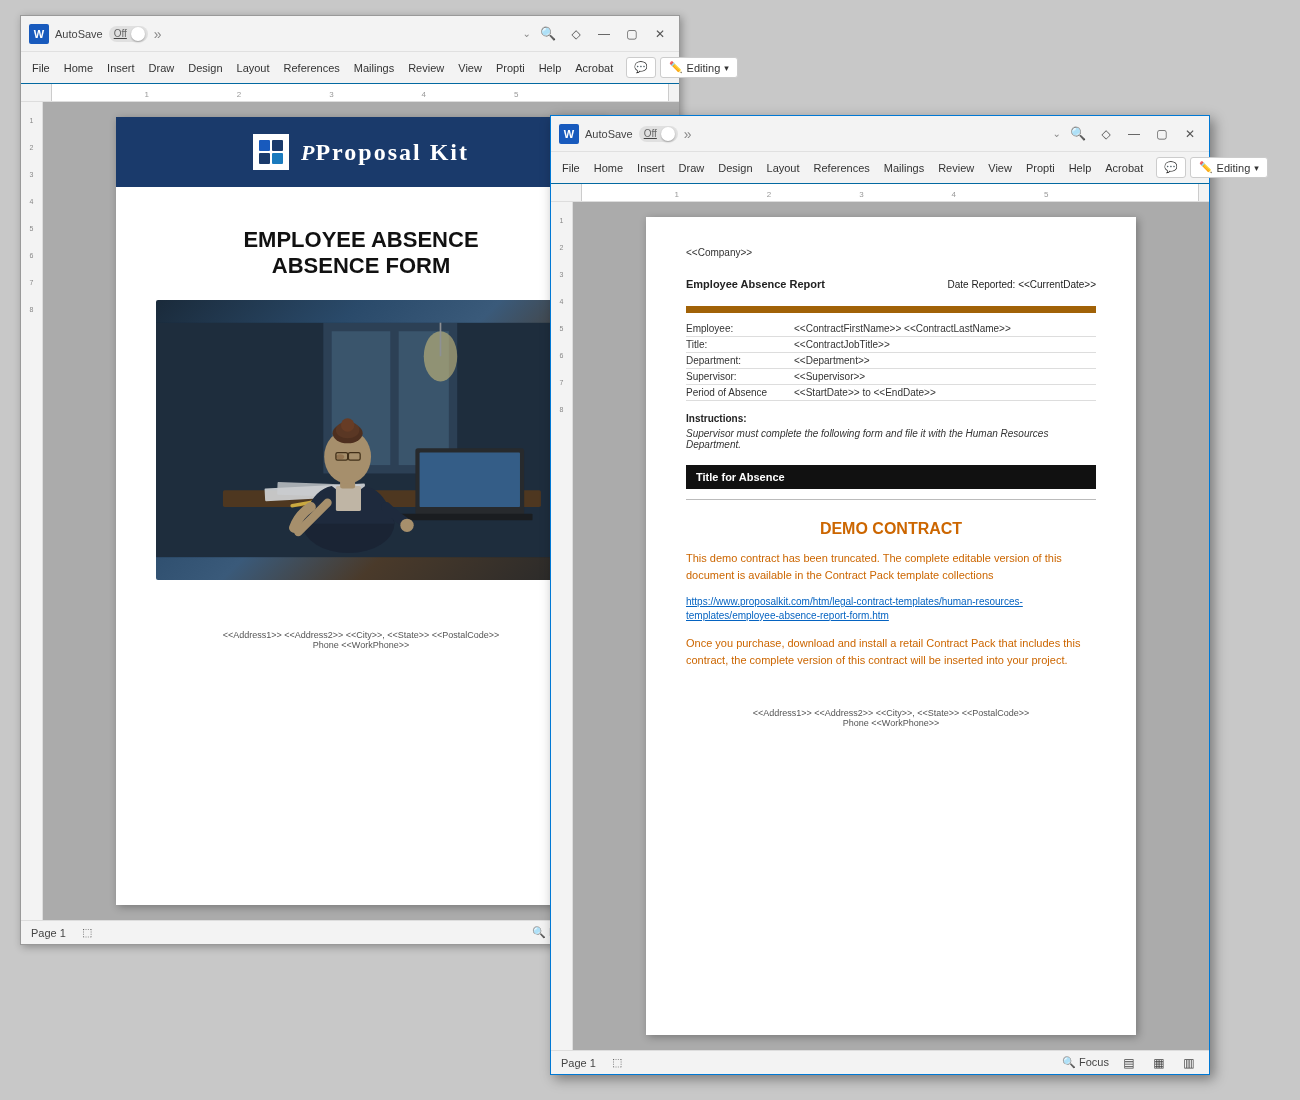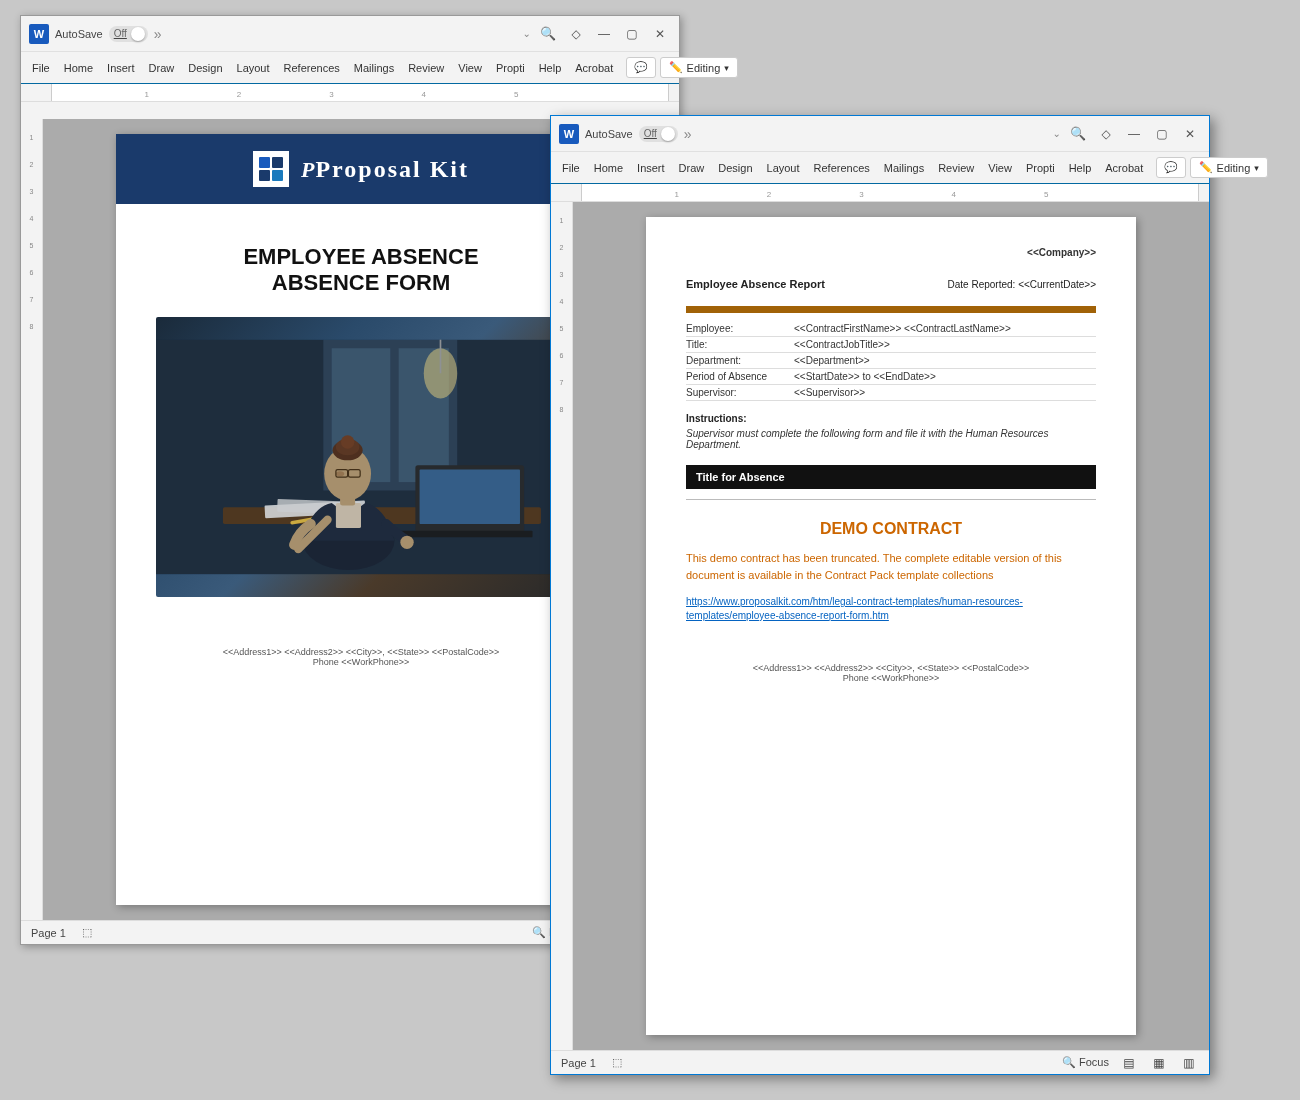--- a/index.html
+++ b/index.html
@@ -296,25 +296,23 @@
     }
 
     
     .page-2-body {
       padding: 30px 40px 20px;
       font-size: 10px;
       color: #222;
       font-family: Arial, sans-serif;
     }
     .p2-company {
-      text-align: right;
       font-size: 10px;
       color: #333;
       margin-bottom: 20px;
-      font-weight: bold;
     }
     .p2-report-header {
       display: flex;
       justify-content: space-between;
       align-items: baseline;
       border-bottom: 7px solid #a16207;
       padding-bottom: 16px;
       margin-bottom: 8px;
     }
     .p2-report-title {
@@ -473,21 +471,21 @@
   <div class="ruler">
     <div class="ruler-inner">
       <span class="ruler-mark" style="left:15%;">1</span>
       <span class="ruler-mark" style="left:30%;">2</span>
       <span class="ruler-mark" style="left:45%;">3</span>
       <span class="ruler-mark" style="left:60%;">4</span>
       <span class="ruler-mark" style="left:75%;">5</span>
     </div>
   </div>
 
-  <div style="flex:1;display:flex;overflow:hidden;margin-top:17px;">
+  <div style="flex:1;display:flex;overflow:hidden;">
 
     <div class="left-ruler-col">
       <div class="v-tick">1</div>
       <div class="v-tick">2</div>
       <div class="v-tick">3</div>
       <div class="v-tick">4</div>
       <div class="v-tick">5</div>
       <div class="v-tick">6</div>
       <div class="v-tick">7</div>
       <div class="v-tick">8</div>
@@ -680,41 +678,42 @@
             </div>
             <div class="p2-field-row">
               <span class="p2-field-label">Title:</span>
               <span class="p2-field-value">&lt;&lt;ContractJobTitle&gt;&gt;</span>
             </div>
             <div class="p2-field-row">
               <span class="p2-field-label">Department:</span>
               <span class="p2-field-value">&lt;&lt;Department&gt;&gt;</span>
             </div>
             <div class="p2-field-row">
+              <span class="p2-field-label">Supervisor:</span>
+              <span class="p2-field-value">&lt;&lt;Supervisor&gt;&gt;</span>
+            </div>
+            <div class="p2-field-row">
               <span class="p2-field-label">Period of Absence</span>
               <span class="p2-field-value">&lt;&lt;StartDate&gt;&gt; to &lt;&lt;EndDate&gt;&gt;</span>
             </div>
-            <div class="p2-field-row">
-              <span class="p2-field-label">Supervisor:</span>
-              <span class="p2-field-value">&lt;&lt;Supervisor&gt;&gt;</span>
-            </div>
           </div>
 
           <div class="p2-instructions">
             <div class="p2-instructions-title">Instructions:</div>
             <div class="p2-instructions-text">Supervisor must complete the following form and file it with the Human Resources Department.</div>
           </div>
 
           <div class="p2-section-header">Title for Absence</div>
 
           <hr class="p2-divider">
 
           <div class="p2-demo-title">DEMO CONTRACT</div>
           <div class="p2-demo-text">This demo contract has been truncated. The complete editable version of this document is available in the Contract Pack template collections</div>
           <a class="p2-demo-link">https://www.proposalkit.com/htm/legal-contract-templates/human-resources-templates/employee-absence-report-form.htm</a>
+          <div class="p2-demo-text">Once you purchase, download and install a retail Contract Pack that includes this contract, the complete version of this contract will be inserted into your project.</div>
 
           <div class="p2-footer-addr">
             <span>&lt;&lt;Address1&gt;&gt; &lt;&lt;Address2&gt;&gt; &lt;&lt;City&gt;&gt;, &lt;&lt;State&gt;&gt; &lt;&lt;PostalCode&gt;&gt;</span><br>
             <span>Phone &lt;&lt;WorkPhone&gt;&gt;</span>
           </div>
         </div>
       </div>
     </div>
   </div>
 

